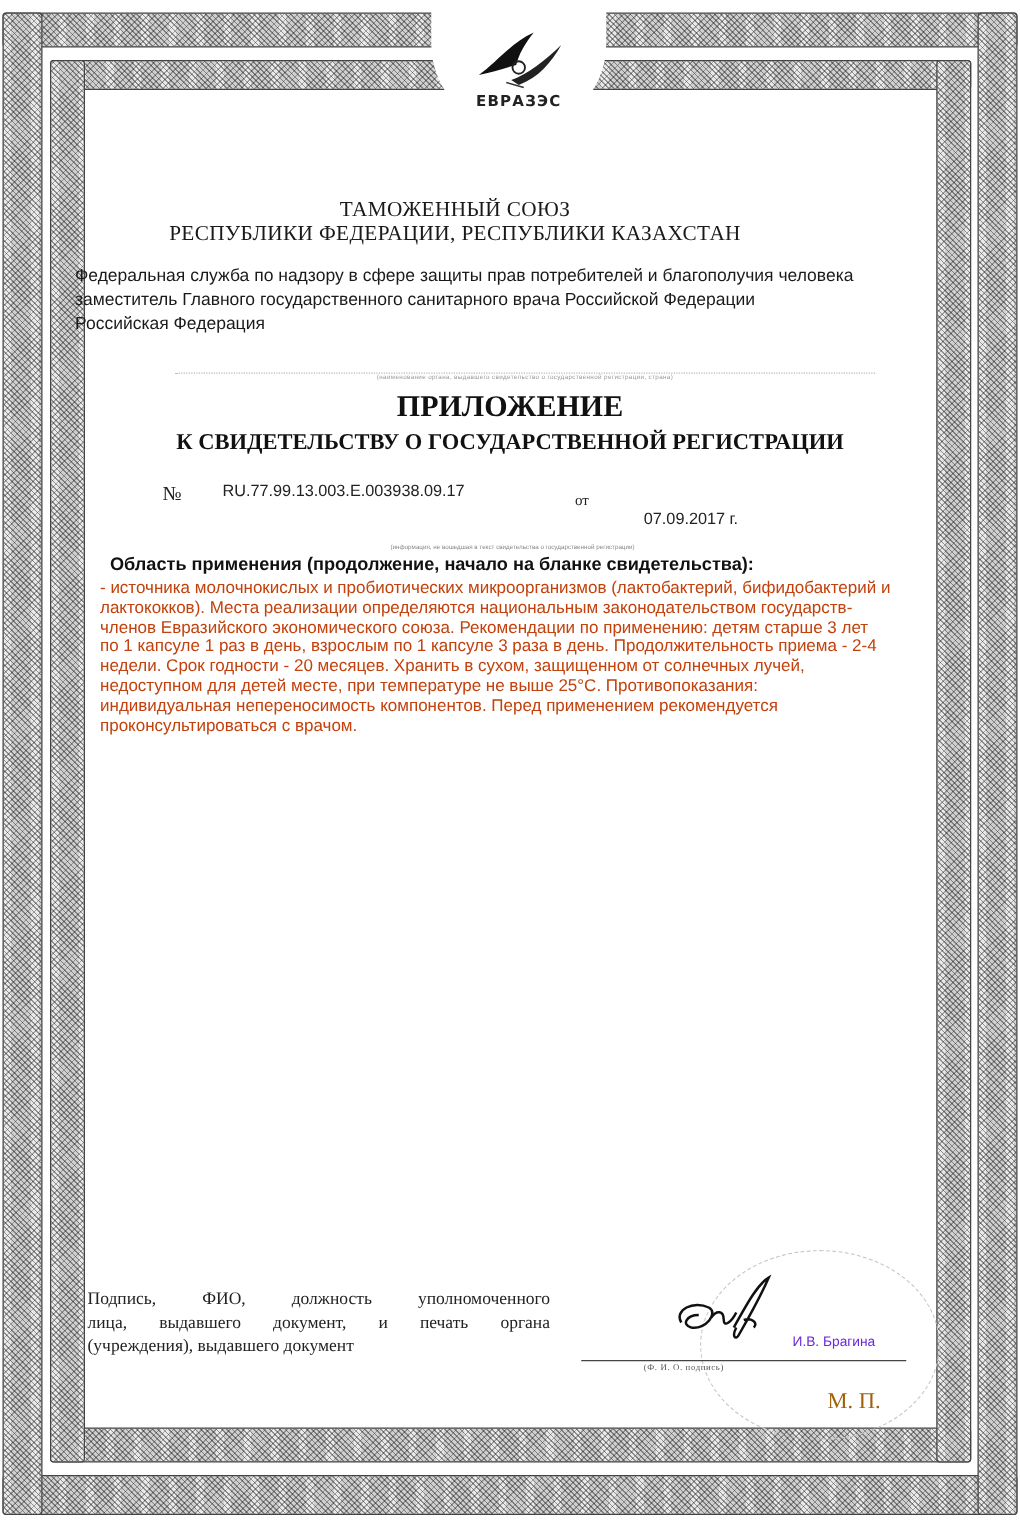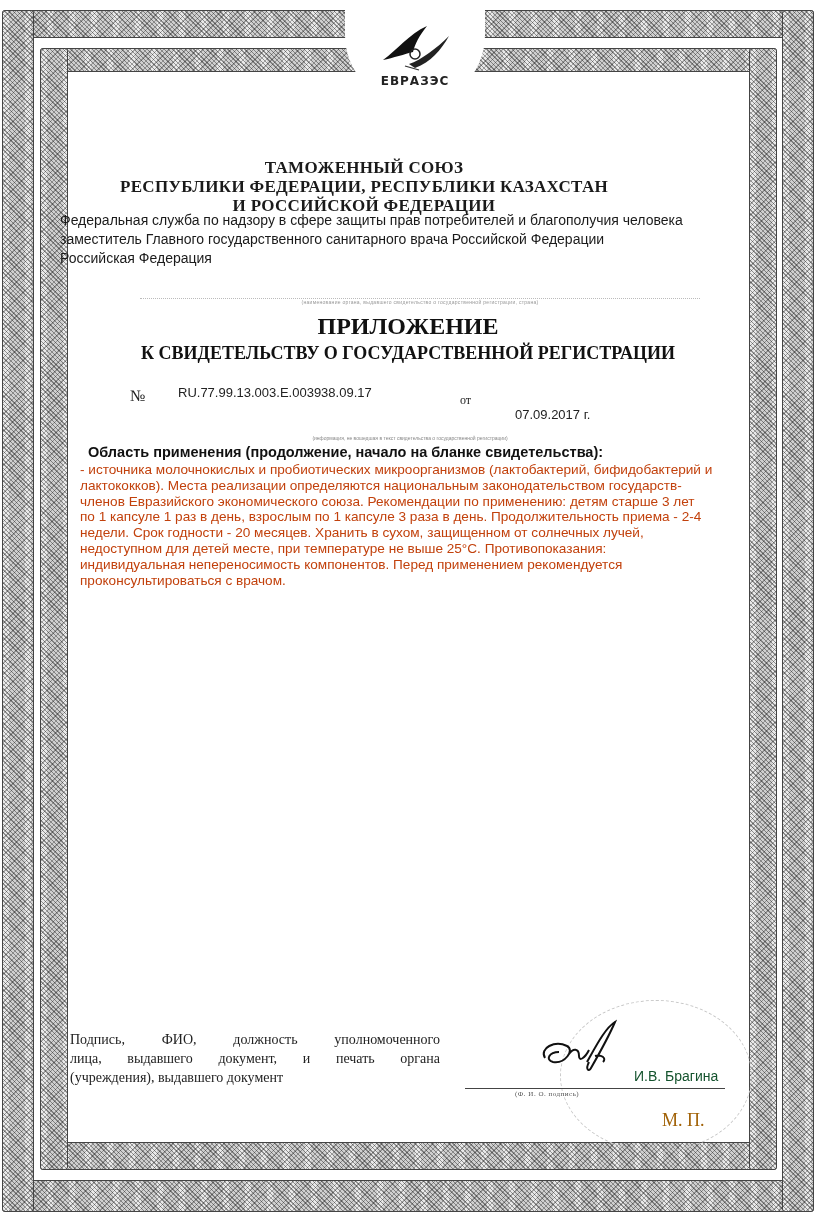--- a/index.html
+++ b/index.html
@@ -38,21 +38,21 @@
     text-align:center;
   }
   .emblem svg { display:block; margin:0 auto; }
   .emblem-label {
     font-family:"DejaVu Sans", sans-serif; font-size:12px; font-weight:bold;
     letter-spacing:1px; margin-top:-2px; color:#222;
   }
 
   .union-title {
     position:absolute; top:158px; left:0; width:728px; text-align:center;
-    font-family:"Liberation Serif", serif; font-weight:bold; font-size:17px;
+    font-family:"Liberation Serif", serif; font-weight:normal; font-size:17px;
     line-height:19px; letter-spacing:.3px; color:#1a1a1a;
   }
   .agency {
     position:absolute; top:211px; left:60px; width:700px; text-align:left;
     font-size:14px; line-height:19px; color:#1a1a1a;
   }
   .tiny-line {
     position:absolute; top:298px; left:140px; width:560px; height:6px;
     border-top:1px dotted #bbb; text-align:center;
     font-size:5px; color:#999; letter-spacing:.3px;
@@ -85,21 +85,21 @@
   .scope-body div { white-space:nowrap; }
 
   .sig-label {
     position:absolute; top:1030px; left:70px; width:370px;
     font-family:"Liberation Serif", serif; font-size:14px; line-height:19px;
     text-align:justify; color:#222;
   }
   .sig-label div { text-align:justify; text-align-last:justify; }
   .sig-label div.last { text-align-last:left; }
   .signature { position:absolute; left:535px; top:1018px; width:90px; height:60px; }
-  .signer-name { position:absolute; left:634px; top:1068px; font-size:14px; color:#14532d; }
+  .signer-name { position:absolute; left:634px; top:1068px; font-size:11px; color:#6d28d9; }
   .sig-line {
     position:absolute; left:465px; top:1088px; width:260px; border-top:1px solid #444;
   }
   .sig-caption {
     position:absolute; left:515px; top:1090px; font-family:Liberation Serif, serif;
     font-size:7px; color:#555; letter-spacing:.5px;
   }
   .stamp {
     position:absolute; left:560px; top:1000px; width:190px; height:150px;
     border:1px dashed #c8c8c8; border-radius:50%;
@@ -125,21 +125,20 @@
     <circle cx="40" cy="34" r="5" fill="none" stroke="#222" stroke-width="1.5"></circle>
     <path d="M34 44 C 46 40, 62 28, 74 16 C 66 30, 56 42, 40 48 Z" fill="#222"></path>
     <path d="M30 46 L 44 50" stroke="#333" stroke-width="1.2"></path>
   </svg>
   <div class="emblem-label">ЕВРАЗЭС</div>
 </div>
 
 <div class="union-title">
   <div>ТАМОЖЕННЫЙ СОЮЗ</div>
   <div>РЕСПУБЛИКИ ФЕДЕРАЦИИ, РЕСПУБЛИКИ КАЗАХСТАН</div>
-  <div>И РОССИЙСКОЙ ФЕДЕРАЦИИ</div>
 </div>
 <div class="agency">
   <div>Федеральная служба по надзору в сфере защиты прав потребителей и благополучия человека</div>
   <div>заместитель Главного государственного санитарного врача Российской Федерации</div>
   <div>Российская Федерация</div>
 </div>
 <div class="tiny-line">(наименование органа, выдавшего свидетельство о государственной регистрации, страна)</div>
 
 <div class="annex-title">
   <div>ПРИЛОЖЕНИЕ</div>

